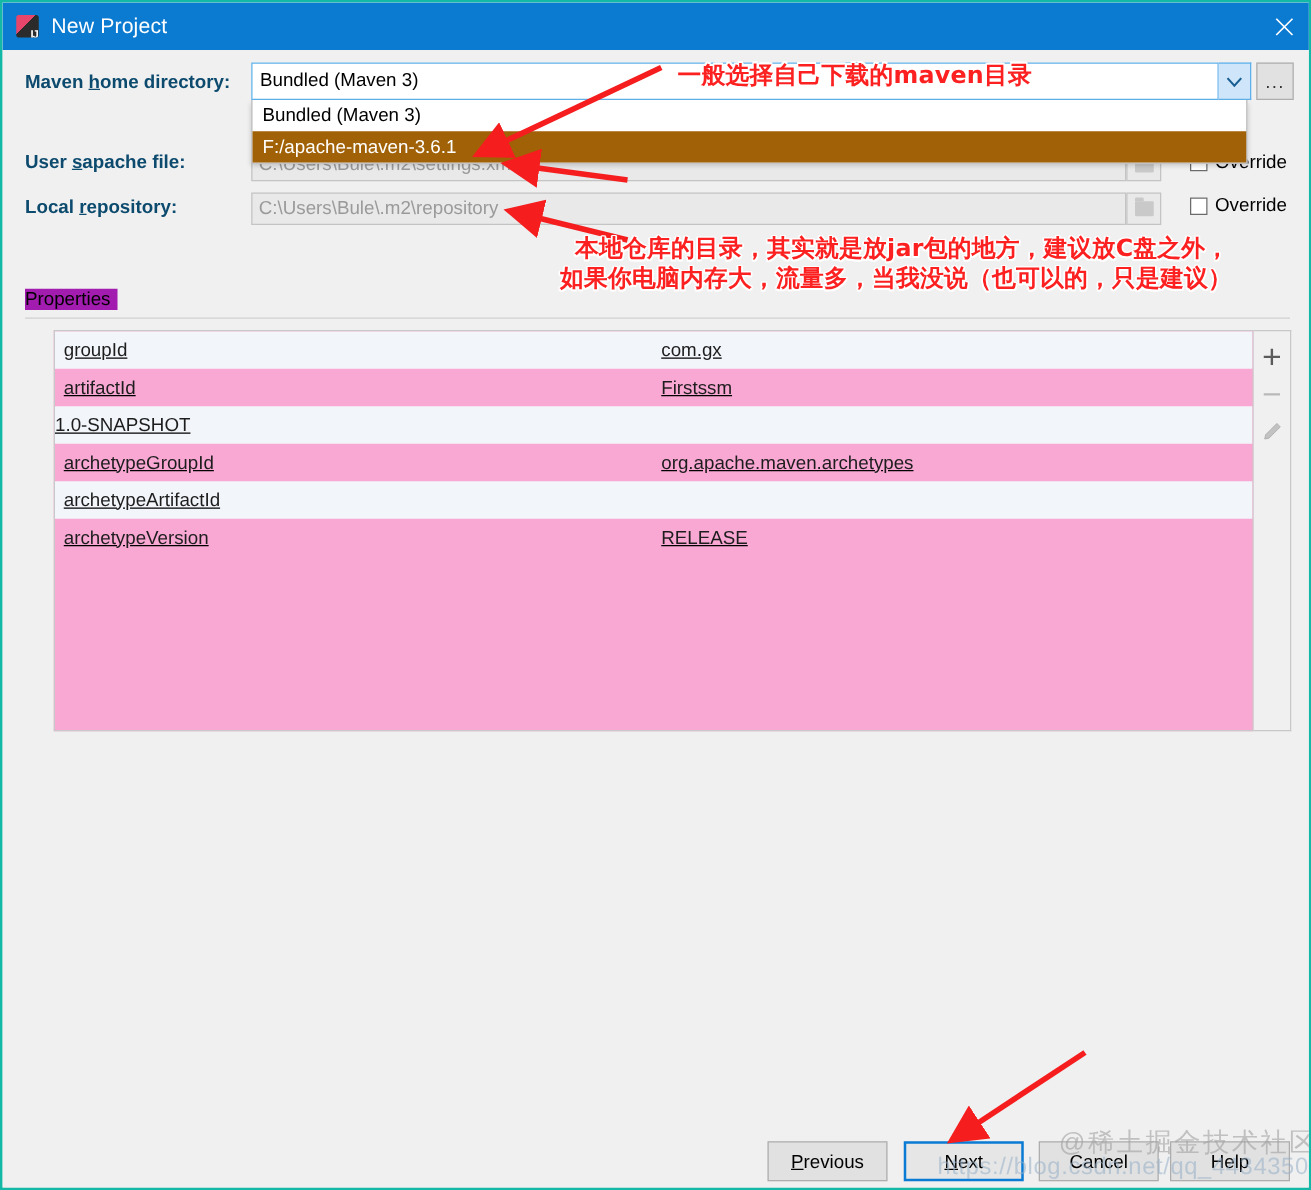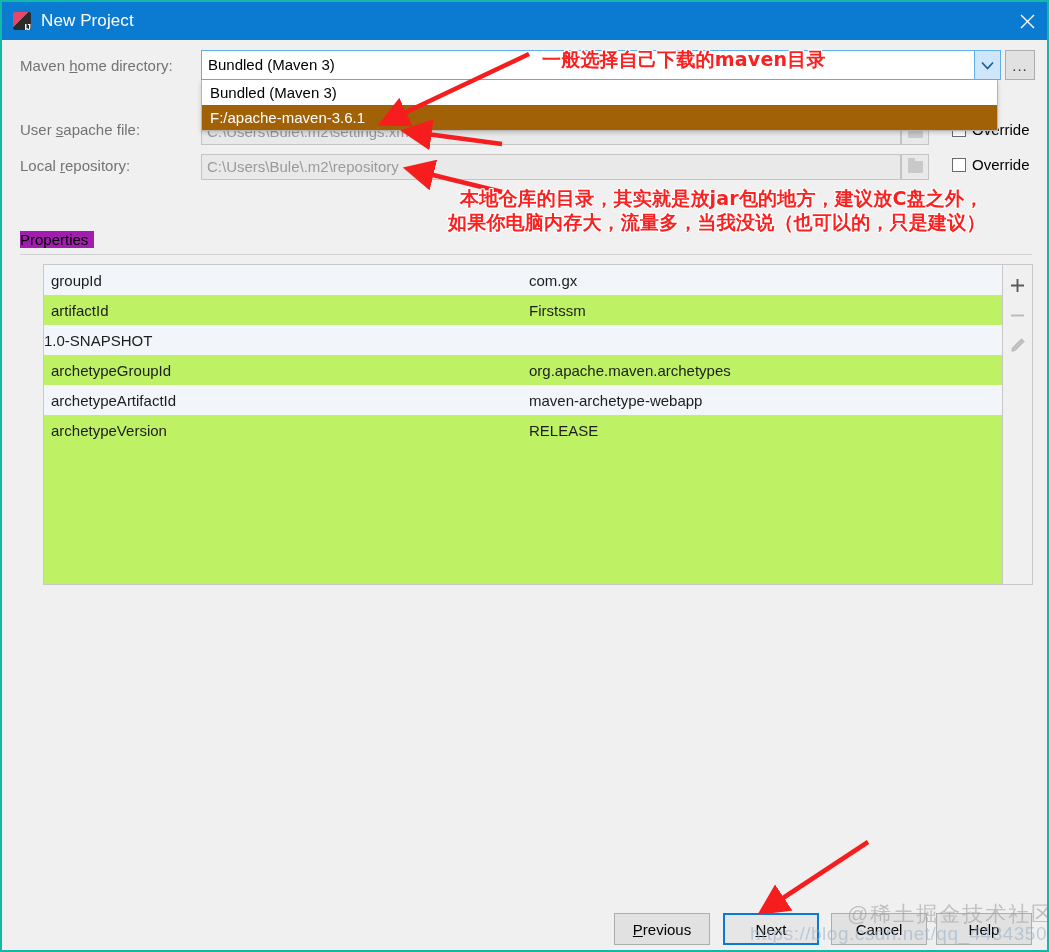--- a/index.html
+++ b/index.html
@@ -74,23 +74,24 @@
     position: absolute;
     left: 0; top: 38px;
     width: 1047px;
     height: 912px;
     background: #f0f0f0;
   }
 
   .lbl {
     position: absolute;
     font-size: 15px;
-    color: #737373;
-    font-family: "Liberation Sans", sans-serif;
-    white-space: nowrap;
+    color: #0c4a6e;
+    font-family: "Liberation Sans", sans-serif;
+    white-space: nowrap;
+    font-weight: bold;
   }
   .lbl u { text-decoration: underline; }
 
   
   .combo-wrap {
     position: absolute;
     left: 199px; top: 10px;
     width: 800px; height: 30px;
   }
   .combo-input {
@@ -239,24 +240,25 @@
     width: 1012px;
     height: 1px;
     background: #cfcfcf;
   }
 
   .table-area {
     position: absolute;
     left: 41px; top: 224px;
     width: 960px;
     height: 321px;
-    background: #bef264;
+    background: #f9a8d4;
     border: 1px solid #c8c8c8;
     box-sizing: border-box;
     overflow: hidden;
+    text-decoration: underline;
   }
   .trow {
     display: flex;
     height: 30px;
     align-items: center;
     font-size: 15px;
     color: #1d1d1d;
     font-family: "Liberation Sans", sans-serif;
   }
   .trow.alt { background: #f2f5fa; }
@@ -422,21 +424,20 @@
       </div>
       <div class="trow alt">
         <div class="tcell-v">1.0-SNAPSHOT</div>
       </div>
       <div class="trow">
         <div class="tcell-k">archetypeGroupId</div>
         <div class="tcell-v">org.apache.maven.archetypes</div>
       </div>
       <div class="trow alt">
         <div class="tcell-k">archetypeArtifactId</div>
-        <div class="tcell-v">maven-archetype-webapp</div>
       </div>
       <div class="trow">
         <div class="tcell-k">archetypeVersion</div>
         <div class="tcell-v">RELEASE</div>
       </div>
     </div>
 
     <div class="tbl-side">
       <div class="side-btn">
         <svg width="17" height="17" viewBox="0 0 17 17">

